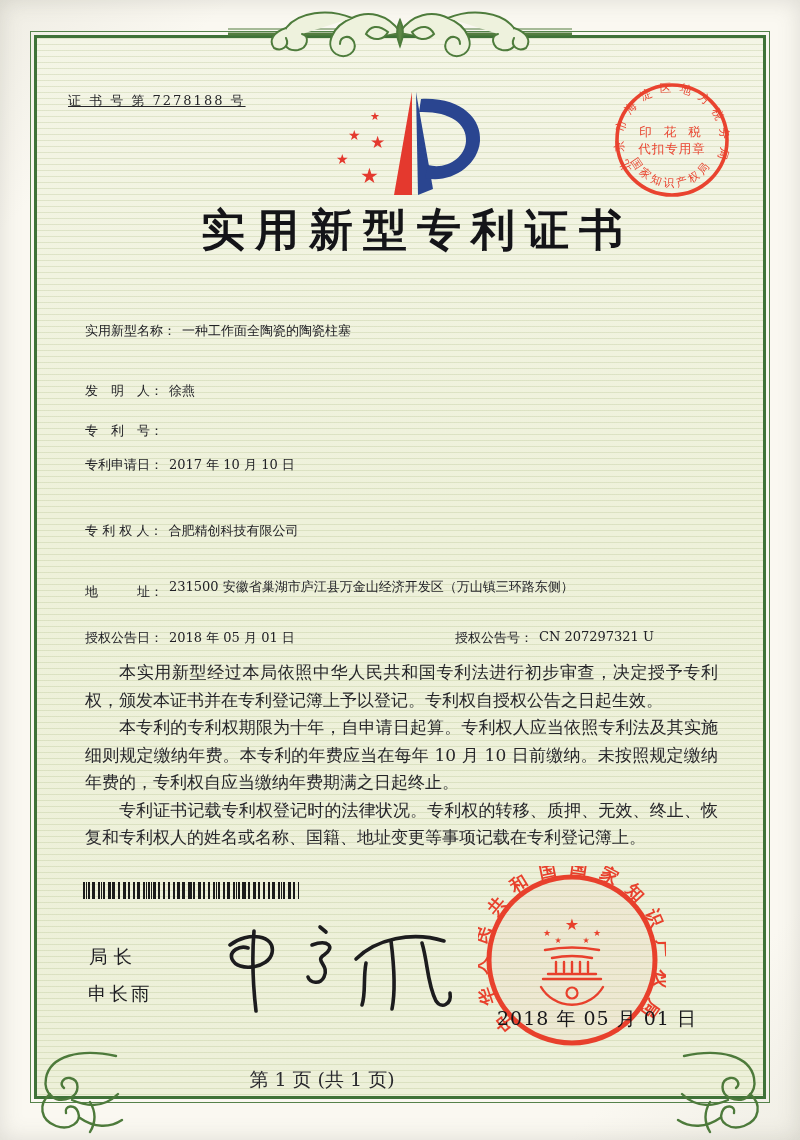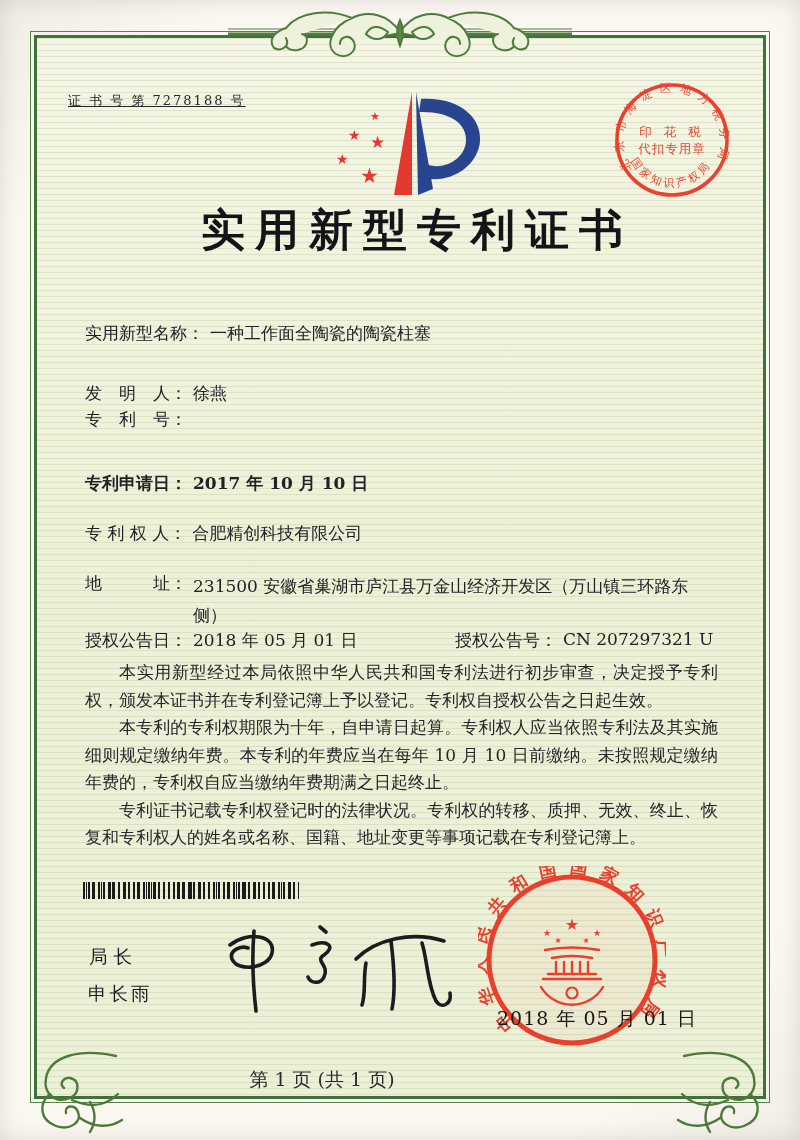--- a/index.html
+++ b/index.html
@@ -26,21 +26,21 @@
       repeating-linear-gradient(180deg, rgba(170,186,130,.28) 0 1px, rgba(0,0,0,0) 1px 6px),
       linear-gradient(180deg,#f4f5e6 0%,#eef1da 45%,#edf0d9 100%);
   }
   .ornament { position:absolute; z-index:5; }
   .ornament svg { display:block; }
   
   .abs { position:absolute; z-index:10; }
   .cert-no { left:68px; top:92px; font-size:13px; letter-spacing:2px; color:#26262a;text-decoration:underline; }
   .title { left:0; top:201px; width:800px; text-align:center; font-size:44px; font-weight:bold;
            letter-spacing:10px; text-indent:10px; color:#141418;margin-left:12px; }
-  .field-row { left:85px; font-size:17px; color:#212126; display:flex; align-items:flex-start; white-space:nowrap; }
+  .field-row { left:85px; font-size:13px; color:#212126; display:flex; align-items:flex-end; white-space:nowrap; }
   .f-label { flex:0 0 auto; }
   .f-value { flex:0 0 auto; margin-left:6px; }
   .addr .f-value { white-space:normal; width:528px; line-height:29px; }
   .grant-pair { display:flex; }
   .body-text { left:85px; top:659px; width:633px; font-size:17px; line-height:27.5px;
                text-align:justify; color:#26262a; }
   .body-text p { text-indent:2em; }
   .barcode { left:83px; top:882px; width:216px; height:17px; z-index:10;
     background-image:
       repeating-linear-gradient(90deg,#1b1b1b 0 2px,rgba(0,0,0,0) 2px 5px),
@@ -147,24 +147,24 @@
   <div class="abs title">实用新型专利证书</div>
 
   <div class="abs field-row" style="top:322px;">
     <span class="f-label">实用新型名称：</span>
     <span class="f-value">一种工作面全陶瓷的陶瓷柱塞</span>
   </div>
   <div class="abs field-row" style="top:382px;">
     <span class="f-label">发　明　人：</span>
     <span class="f-value">徐燕</span>
   </div>
-  <div class="abs field-row" style="top:408px;">
+  <div class="abs field-row" style="top:422px;">
     <span class="f-label">专　利　号：</span>
   </div>
-  <div class="abs field-row" style="top:472px;font-weight:bold;">
+  <div class="abs field-row" style="top:456px;">
     <span class="f-label">专利申请日：</span>
     <span class="f-value">2017 年 10 月 10 日</span>
   </div>
   <div class="abs field-row" style="top:522px;">
     <span class="f-label">专 利 权 人：</span>
     <span class="f-value">合肥精创科技有限公司</span>
   </div>
   <div class="abs field-row addr" style="top:572px;">
     <span class="f-label">地　　　址：</span>
     <span class="f-value">231500 安徽省巢湖市庐江县万金山经济开发区（万山镇三环路东侧）</span>

